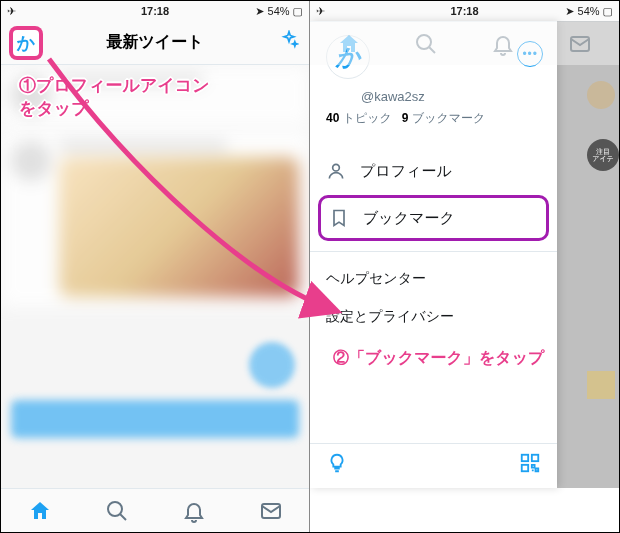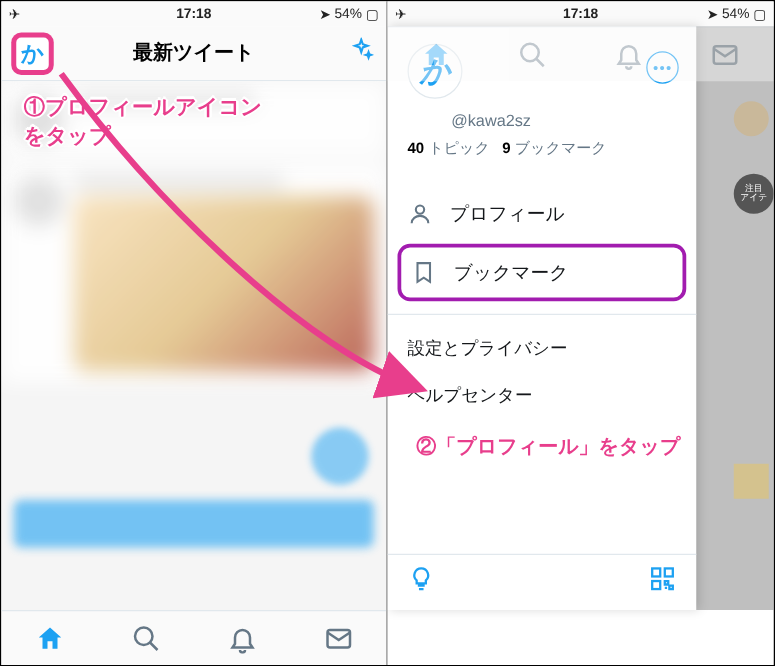--- a/index.html
+++ b/index.html
@@ -354,24 +354,24 @@
           <span class="mi">
             <svg viewBox="0 0 24 24" width="20" height="20" fill="none" stroke="currentColor" stroke-width="2">
                 <path d="M6 3h12v18l-6-4-6 4z"></path>
               </svg>
           </span>
           <span>ブックマーク</span>
         </div>
       </div>
       <div class="drawer-divider"></div>
       <div class="drawer-item" style="padding:10px 16px;font-size:14px;">
+        <span>ヘルプセンター</span>
+      </div>
+      <div class="drawer-item" style="padding:10px 16px;font-size:14px;">
         <span>設定とプライバシー</span>
-      </div>
-      <div class="drawer-item" style="padding:10px 16px;font-size:14px;">
-        <span>ヘルプセンター</span>
       </div>
       <div class="drawer-bottom">
         <span class="mi">
           <svg viewBox="0 0 24 24" width="22" height="22" fill="none" stroke="currentColor" stroke-width="2">
               <path d="M9 18h6M10 21h4M12 3a6 6 0 00-4 10.5V16h8v-2.5A6 6 0 0012 3z"></path>
             </svg>
         </span>
         <span class="mi">
           <svg viewBox="0 0 24 24" width="22" height="22" fill="none" stroke="currentColor" stroke-width="2">
               <rect x="3" y="3" width="7" height="7"></rect>
@@ -415,14 +415,14 @@
   <div class="callout c1" style="white-space:pre-line">①プロフィールアイコン
 をタップ</div>
   <svg class="arrow">
     <defs>
       <marker id="ah" viewBox="0 0 10 10" refX="7" refY="5" markerWidth="8" markerHeight="8" orient="auto">
         <path d="M0,0 L10,5 L0,10 z" fill="#e83e8c"></path>
       </marker>
     </defs>
     <path d="M 18 8 C 100 120, 220 230, 300 258" stroke="#e83e8c" stroke-width="5" fill="none" marker-end="url(#ah)"></path>
   </svg>
-  <div class="callout c2">②「プロフィール」をタップ</div>
+  <div class="callout c2">②「ブックマーク」をタップ</div>
 </div>
 
 </body></html>

